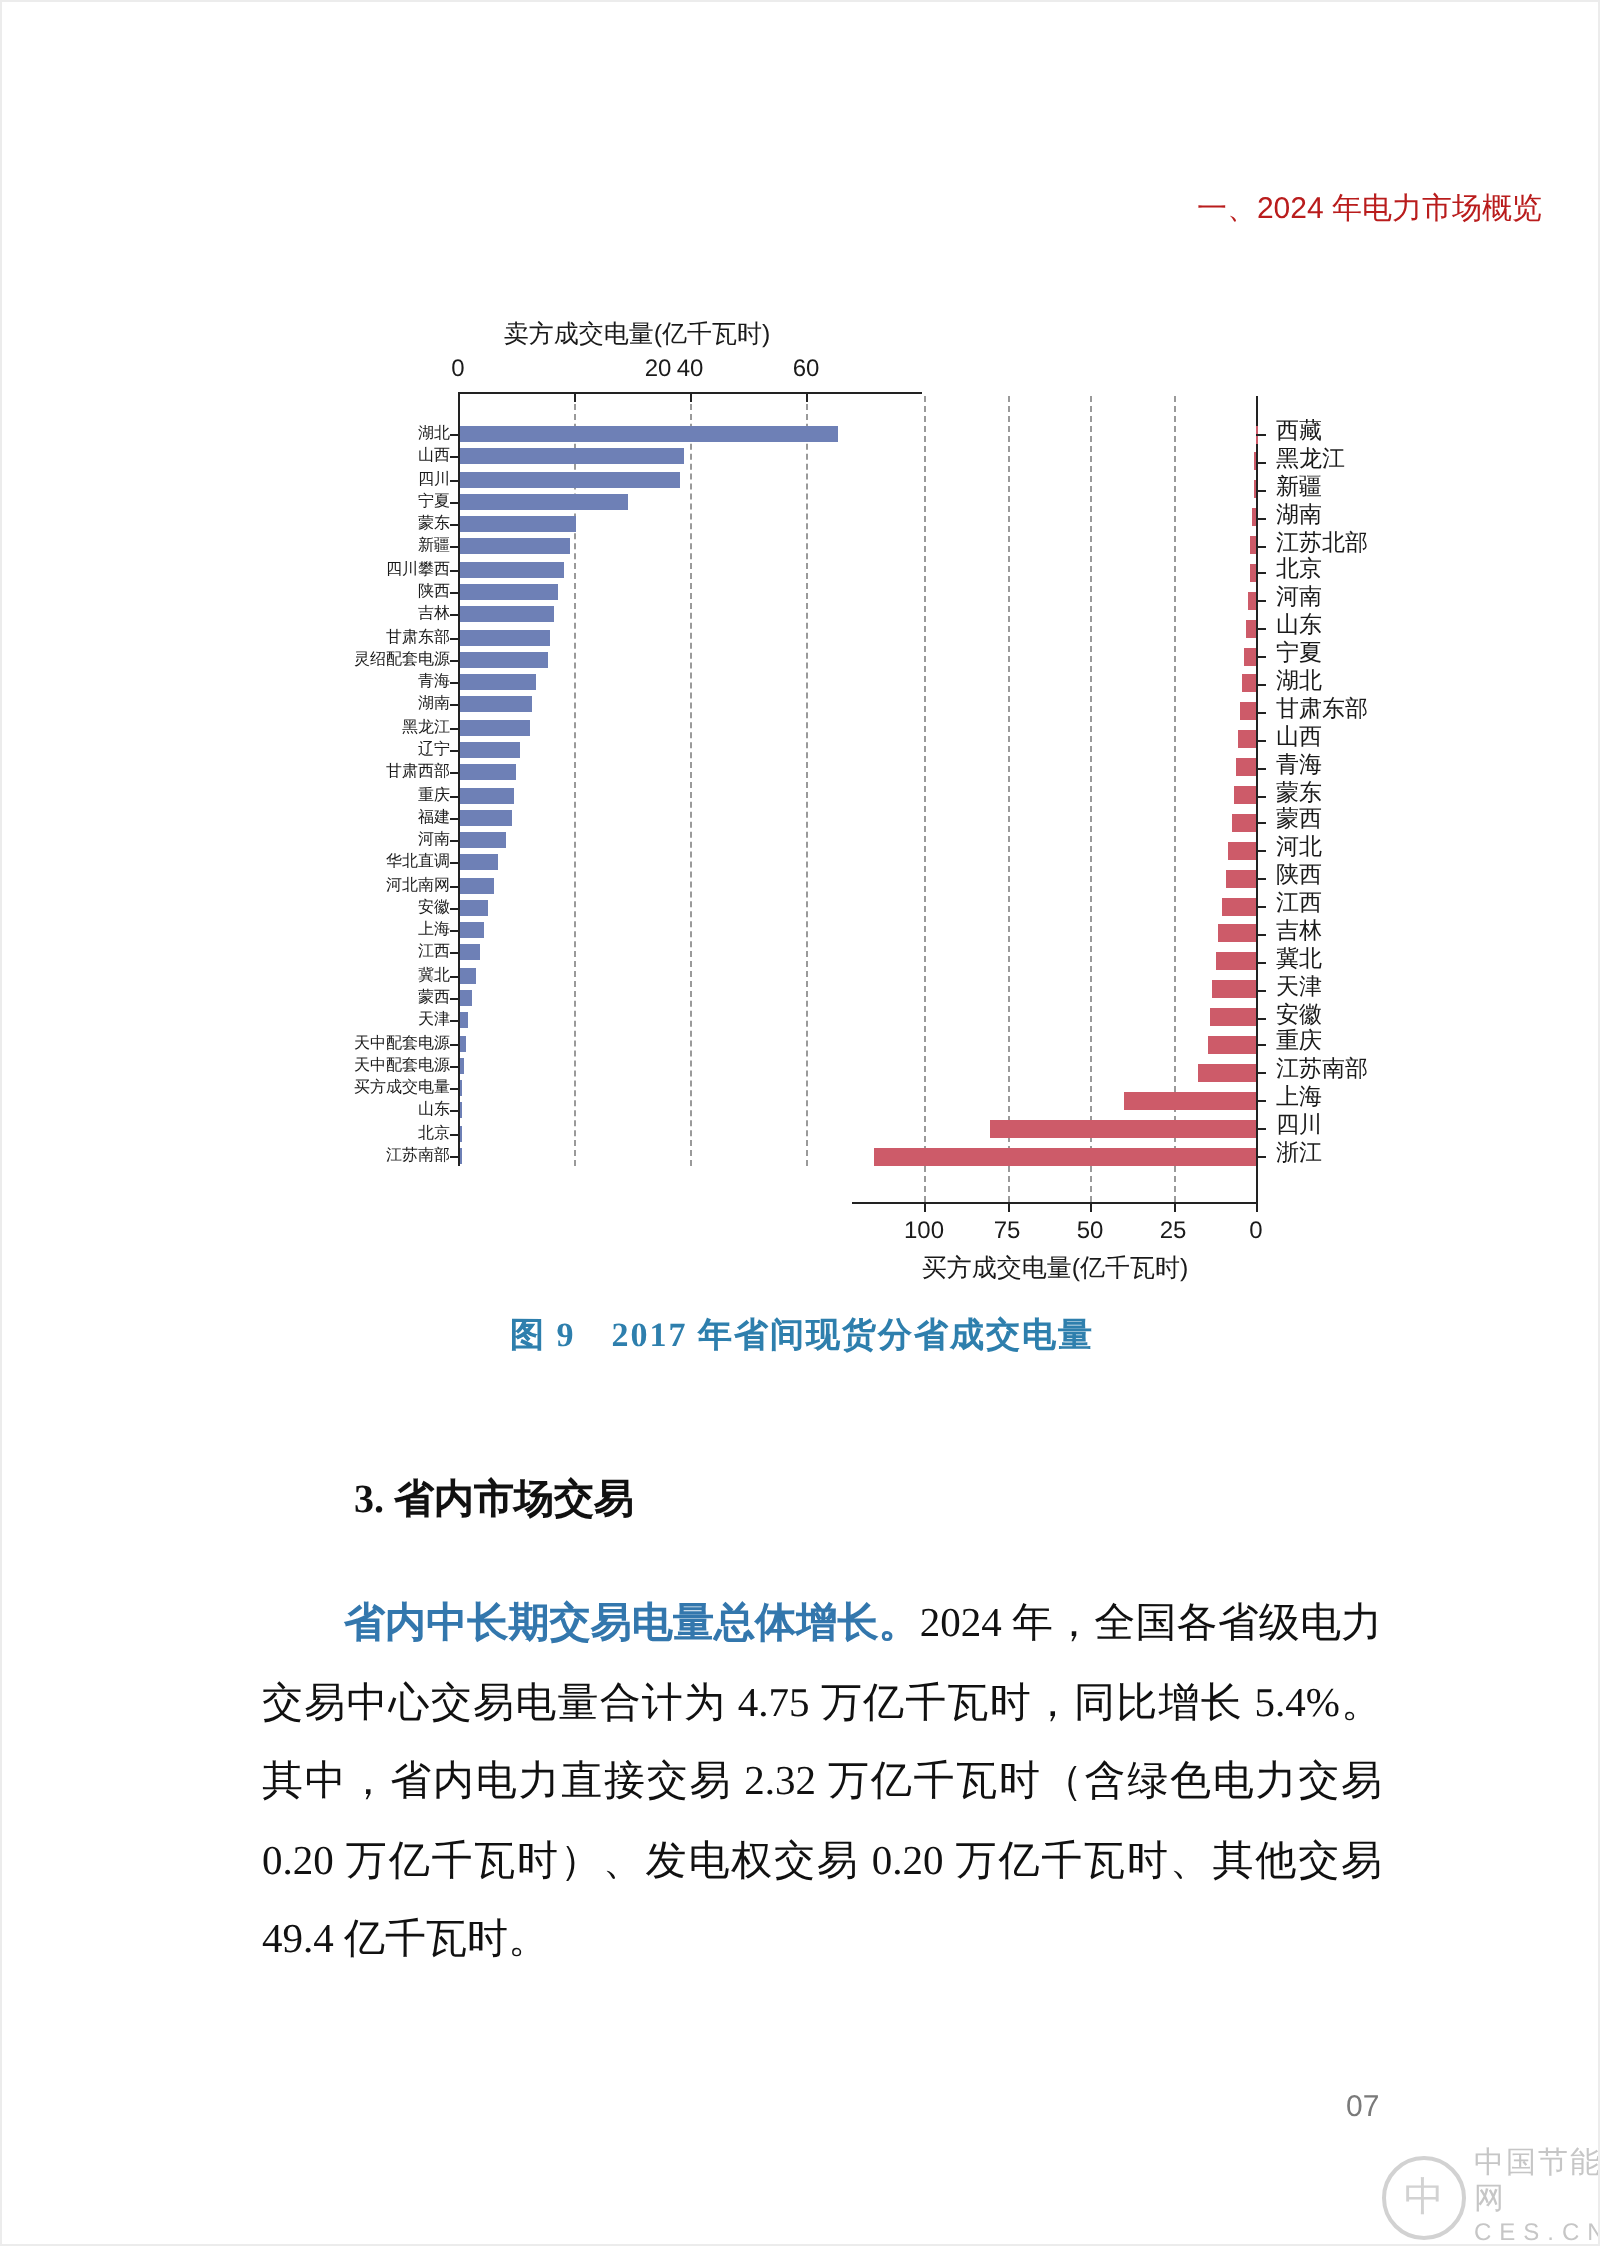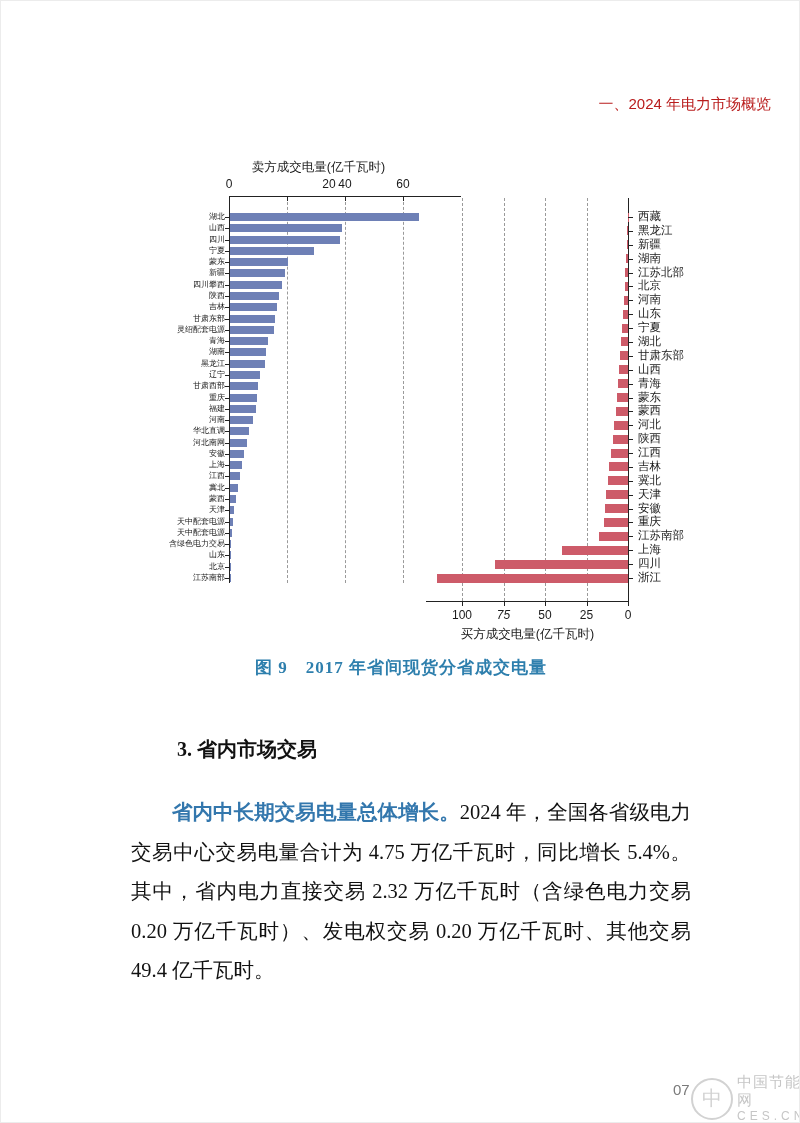--- a/index.html
+++ b/index.html
@@ -25,21 +25,21 @@
           line-height:13px;color:#1a1a1a;text-align:left;white-space:nowrap;}
   .axis-title{position:absolute;font-family:"Liberation Sans", sans-serif;font-size:12.5px;
               color:#1a1a1a;text-align:center;}
   .caption{position:absolute;top:655px;left:0;width:800px;text-align:center;
            font-size:17px;font-weight:bold;color:#2e7fad;letter-spacing:1px;}
   .heading{position:absolute;top:735px;left:176px;font-size:20px;font-weight:bold;color:#111;}
   .bodytext{position:absolute;top:792px;left:130px;width:560px;margin:0;
             font-size:20.5px;line-height:39.5px;color:#111;text-align:justify;text-indent:2em;}
   .lead{color:#3377ad;font-weight:bold;}
   .pagenum{position:absolute;top:1044px;left:672px;font-family:"Liberation Sans", sans-serif;
-           font-size:15px;color:#7a7a7a;margin-top:36px;}
+           font-size:15px;color:#7a7a7a;}
   .wm{position:absolute;top:1072px;left:690px;display:flex;align-items:center;gap:4px;
       color:#c6c6c6;font-family:"Liberation Sans", sans-serif;}
   .wm-circle{width:38px;height:38px;border:2.5px solid #d2d2d2;border-radius:50%;
              display:flex;align-items:center;justify-content:center;
              font-size:20px;color:#d2d2d2;flex:0 0 auto;}
   .wm-name{font-size:15px;letter-spacing:1px;line-height:18px;}
   .wm-domain{font-size:12px;letter-spacing:4px;line-height:15px;}
 </style>
 </head>
 <body>
@@ -145,21 +145,21 @@
         <div class="bar-blue" style="left: 229px; top: 505.312px; width: 4.35px;"></div>
         <div class="llabel" style="left: 58px; top: 504.312px; width: 166px;">天津</div>
         <div class="tickh" style="left: 224px; top: 509.312px; width: 4px;"></div>
         <div class="bar-blue" style="left: 229px; top: 516.594px; width: 3.19px;"></div>
         <div class="llabel" style="left: 58px; top: 515.594px; width: 166px;">天中配套电源</div>
         <div class="tickh" style="left: 224px; top: 520.594px; width: 4px;"></div>
         <div class="bar-blue" style="left: 229px; top: 527.875px; width: 2.32px;"></div>
         <div class="llabel" style="left: 58px; top: 526.875px; width: 166px;">天中配套电源</div>
         <div class="tickh" style="left: 224px; top: 531.875px; width: 4px;"></div>
         <div class="bar-blue" style="left: 229px; top: 539.156px; width: 1.45px;"></div>
-        <div class="llabel" style="left: 58px; top: 538.156px; width: 166px;">含绿色电力交易</div>
+        <div class="llabel" style="left: 58px; top: 538.156px; width: 166px;">买方成交电量</div>
         <div class="tickh" style="left: 224px; top: 543.156px; width: 4px;"></div>
         <div class="bar-blue" style="left: 229px; top: 550.438px; width: 1.16px;"></div>
         <div class="llabel" style="left: 58px; top: 549.438px; width: 166px;">山东</div>
         <div class="tickh" style="left: 224px; top: 554.438px; width: 4px;"></div>
         <div class="bar-blue" style="left: 229px; top: 561.719px; width: 0.87px;"></div>
         <div class="llabel" style="left: 58px; top: 560.719px; width: 166px;">北京</div>
         <div class="tickh" style="left: 224px; top: 565.719px; width: 4px;"></div>
         <div class="bar-blue" style="left: 229px; top: 573px; width: 0.58px;"></div>
         <div class="llabel" style="left: 58px; top: 572px; width: 166px;">江苏南部</div>
         <div class="tickh" style="left: 224px; top: 577px; width: 4px;"></div>
@@ -167,21 +167,21 @@
 
     <div class="axis-title" style="left:425px;top:625px;width:203px;">买方成交电量(亿千瓦时)</div>
     <div id="right-chart">
         <div class="hline" style="left: 425px; top: 600px; width: 203px;"></div>
         <div class="vline" style="left: 627px; top: 197px; height: 403px;"></div>
         <div class="grid" style="left: 461px; top: 197px; height: 403px;"></div>
         <div class="tickv" style="left: 461px; top: 600px; height: 5px;"></div>
         <div class="ticklabel" style="left: 445px; top: 607px; width: 32px;">100</div>
         <div class="grid" style="left: 502.5px; top: 197px; height: 403px;"></div>
         <div class="tickv" style="left: 502.5px; top: 600px; height: 5px;"></div>
-        <div class="ticklabel" style="left: 486.5px; top: 607px; width: 32px; font-style: italic;">75</div>
+        <div class="ticklabel" style="left: 486.5px; top: 607px; width: 32px;">75</div>
         <div class="grid" style="left: 544px; top: 197px; height: 403px;"></div>
         <div class="tickv" style="left: 544px; top: 600px; height: 5px;"></div>
         <div class="ticklabel" style="left: 528px; top: 607px; width: 32px;">50</div>
         <div class="grid" style="left: 585.5px; top: 197px; height: 403px;"></div>
         <div class="tickv" style="left: 585.5px; top: 600px; height: 5px;"></div>
         <div class="ticklabel" style="left: 569.5px; top: 607px; width: 32px;">25</div>
         <div class="tickv" style="left: 627px; top: 600px; height: 5px;"></div>
         <div class="ticklabel" style="left: 611px; top: 607px; width: 32px;">0</div>
         <div class="bar-red" style="left: 626.668px; top: 211.5px; width: 0.332px;"></div>
         <div class="rlabel" style="left: 637px; top: 209px; width: 95px;">西藏</div>

